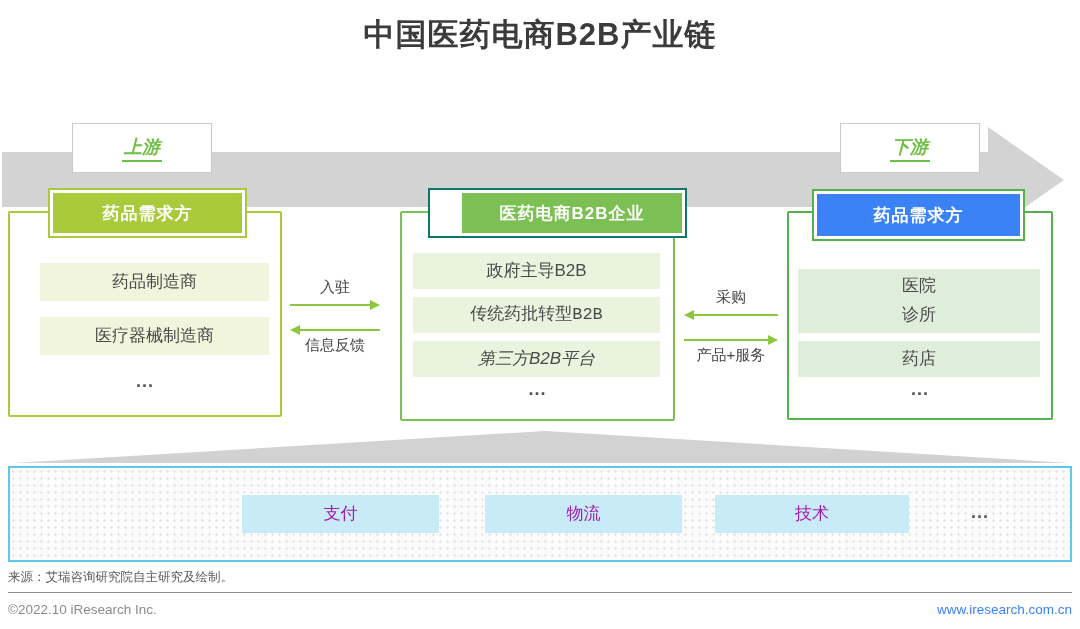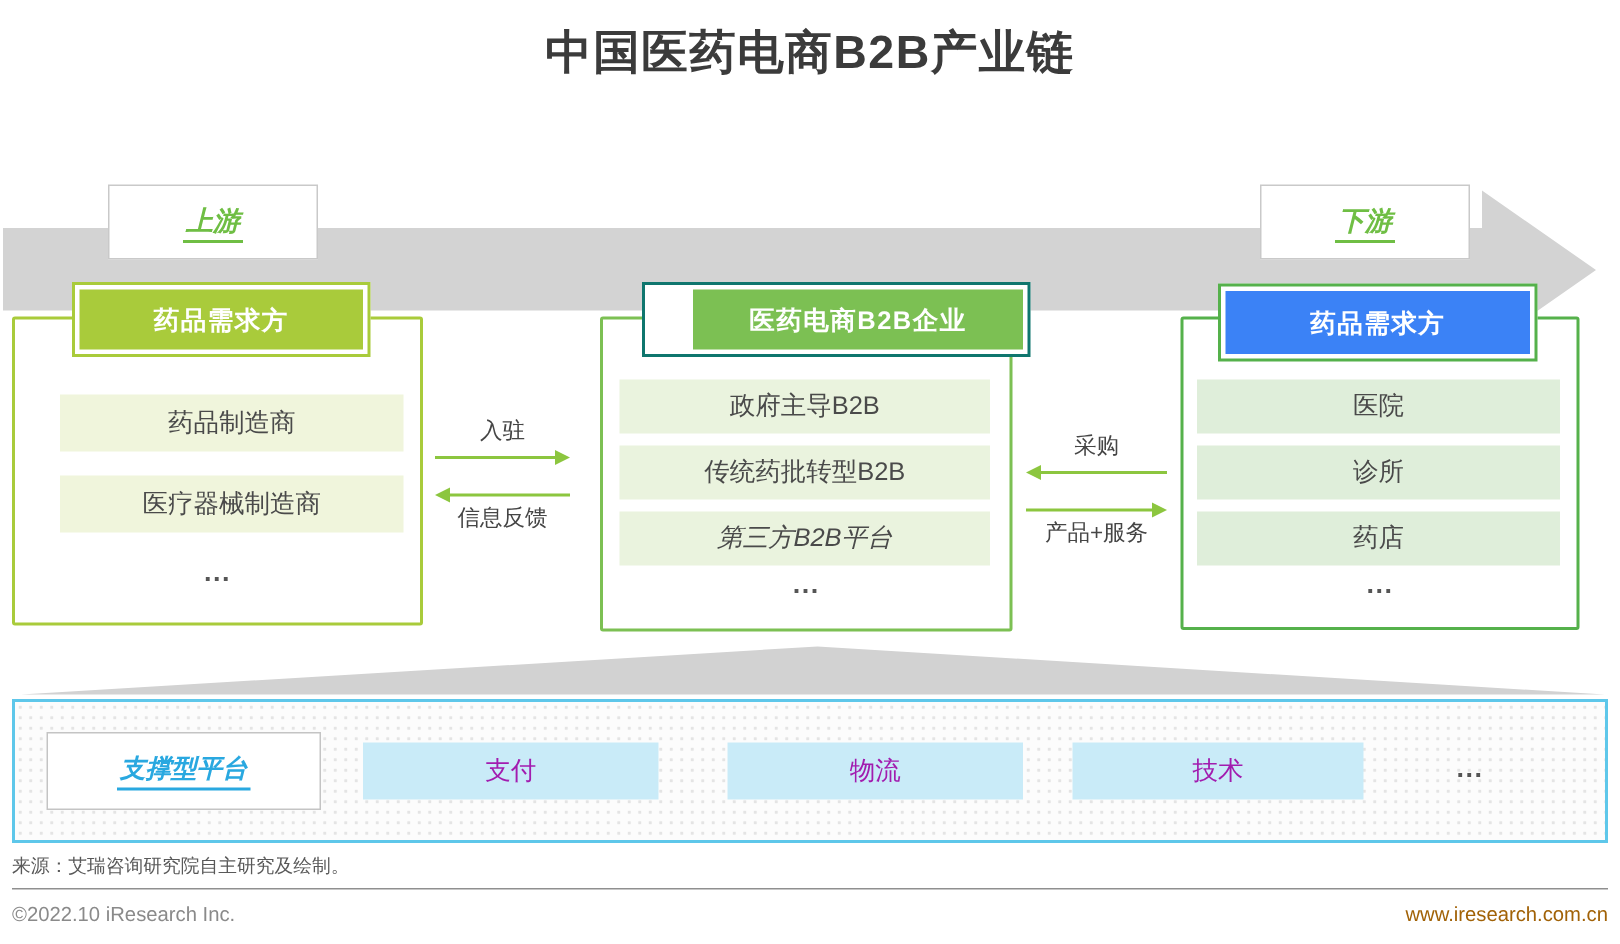--- a/index.html
+++ b/index.html
@@ -67,21 +67,21 @@
   .support-label-box span { border-bottom:2px solid currentColor; padding:0 2px 1px 2px; }
   .band-item { position:absolute; top:27px; height:38px; line-height:38px; background:#c9ebf8;
           text-align:center; font-size:17px; color:#a21caf; }
   .band-more { position:absolute; left:930px; top:27px; width:80px; height:38px;
           line-height:34px; text-align:center; font-size:18px; font-weight:700; color:#555;
           letter-spacing:1px; }
 
   .source { position:absolute; left:8px; top:569px; font-size:12.5px; color:#595959; z-index:2; }
   .divider { position:absolute; left:8px; right:8px; top:592px; height:1px; background:#8f8f8f; z-index:2; }
   .foot-left  { position:absolute; left:8px;  top:602px; font-size:13.5px; color:#8a8a8a; z-index:2; }
-  .foot-right { position:absolute; right:8px; top:602px; font-size:13.5px; color:#a16207; z-index:2; }
+  .foot-right { position:absolute; right:8px; top:602px; font-size:13.5px; color:#3b82f6; z-index:2; }
 </style>
 </head>
 <body>
 
 <div class="page">
 
   <div class="title">中国医药电商B2B产业链</div>
 
   <svg class="bg" width="1080" height="629" viewBox="0 0 1080 629">
     <polygon points="2,152 988,152 988,127 1064,180 988,233 988,207 2,207" fill="#d3d3d3"></polygon>
@@ -102,30 +102,30 @@
     <div class="gitem" style="top:50px;">药品制造商</div>
     <div class="gitem" style="top:104px;">医疗器械制造商</div>
     <div class="gmore" style="top:158px;">...</div>
   </div>
 
   <div class="group g2">
     <div class="ghead">
       <div class="ghead-fill">医药电商B2B企业</div>
     </div>
     <div class="gitem" style="top:40px;">政府主导B2B</div>
-    <div class="gitem" style="top:84px;">传统药批转型B2B</div>
+    <div class="gitem" style="top:84px;font-family:Liberation Mono, monospace;">传统药批转型B2B</div>
     <div class="gitem" style="top:128px;font-style:italic;">第三方B2B平台</div>
     <div class="gmore" style="top:166px;">...</div>
   </div>
 
   <div class="group g3">
     <div class="ghead">
       <div class="ghead-fill">药品需求方</div>
     </div>
-    <div class="gitem" style="top:40px;">医院</div>
+    <div class="gitem" style="top:56px;font-family:Liberation Mono, monospace;">医院</div>
     <div class="gitem" style="top:84px;">诊所</div>
     <div class="gitem" style="top:128px;">药店</div>
     <div class="gmore" style="top:166px;">...</div>
   </div>
 
   <div class="flow" style="left:288px;top:278px;width:94px;height:80px;">
     <div class="flow-label" style="top:0;">入驻</div>
     <div class="harrow right" style="top:22px;">
       <span class="shaft"></span>
         <span class="head"></span>
@@ -144,23 +144,20 @@
         <span class="head"></span>
     </div>
     <div class="harrow right" style="top:47px;">
       <span class="shaft"></span>
         <span class="head"></span>
     </div>
     <div class="flow-label" style="top:58px;">产品+服务</div>
   </div>
 
   <div class="band">
-    <div class="support-label-box">
-      <span>支撑型平台</span>
-    </div>
     <div class="band-item" style="left:232px;width:197px;">支付</div>
     <div class="band-item" style="left:475px;width:197px;">物流</div>
     <div class="band-item" style="left:705px;width:194px;">技术</div>
     <div class="band-more">...</div>
   </div>
 
   <div class="source">来源：艾瑞咨询研究院自主研究及绘制。</div>
   <div class="divider"></div>
   <div class="foot-left">©2022.10 iResearch Inc.</div>
   <div class="foot-right">www.iresearch.com.cn</div>

